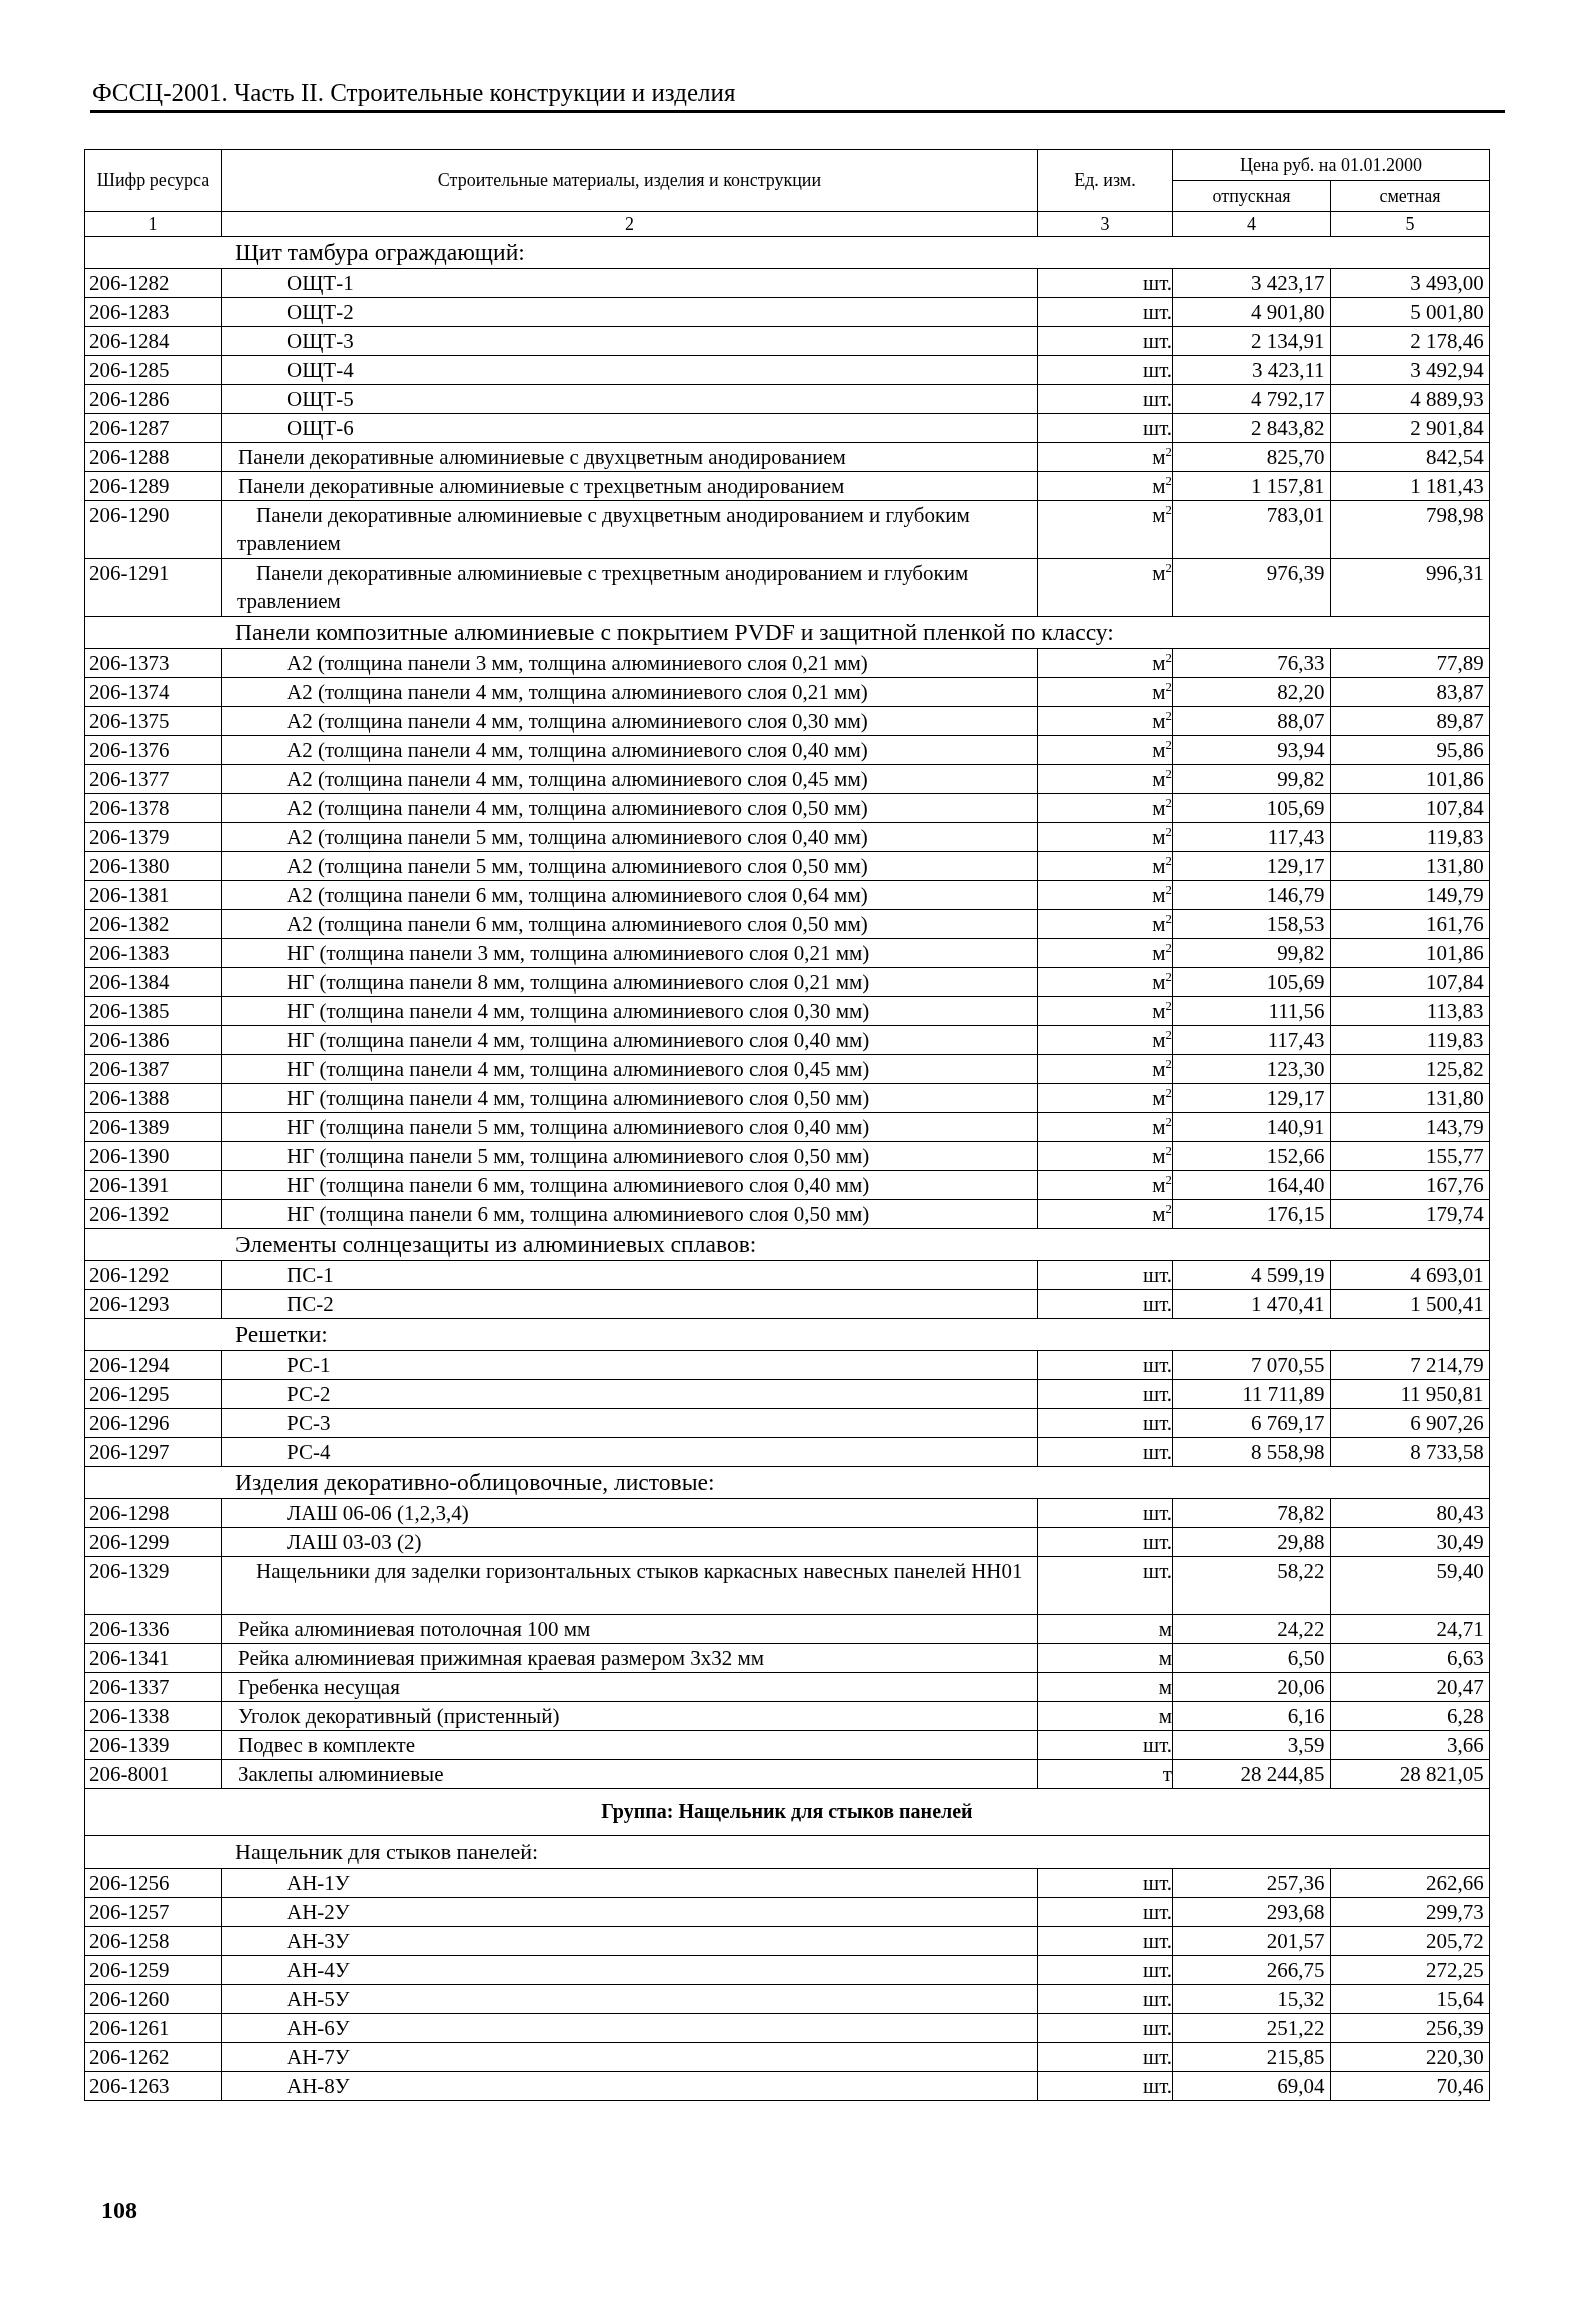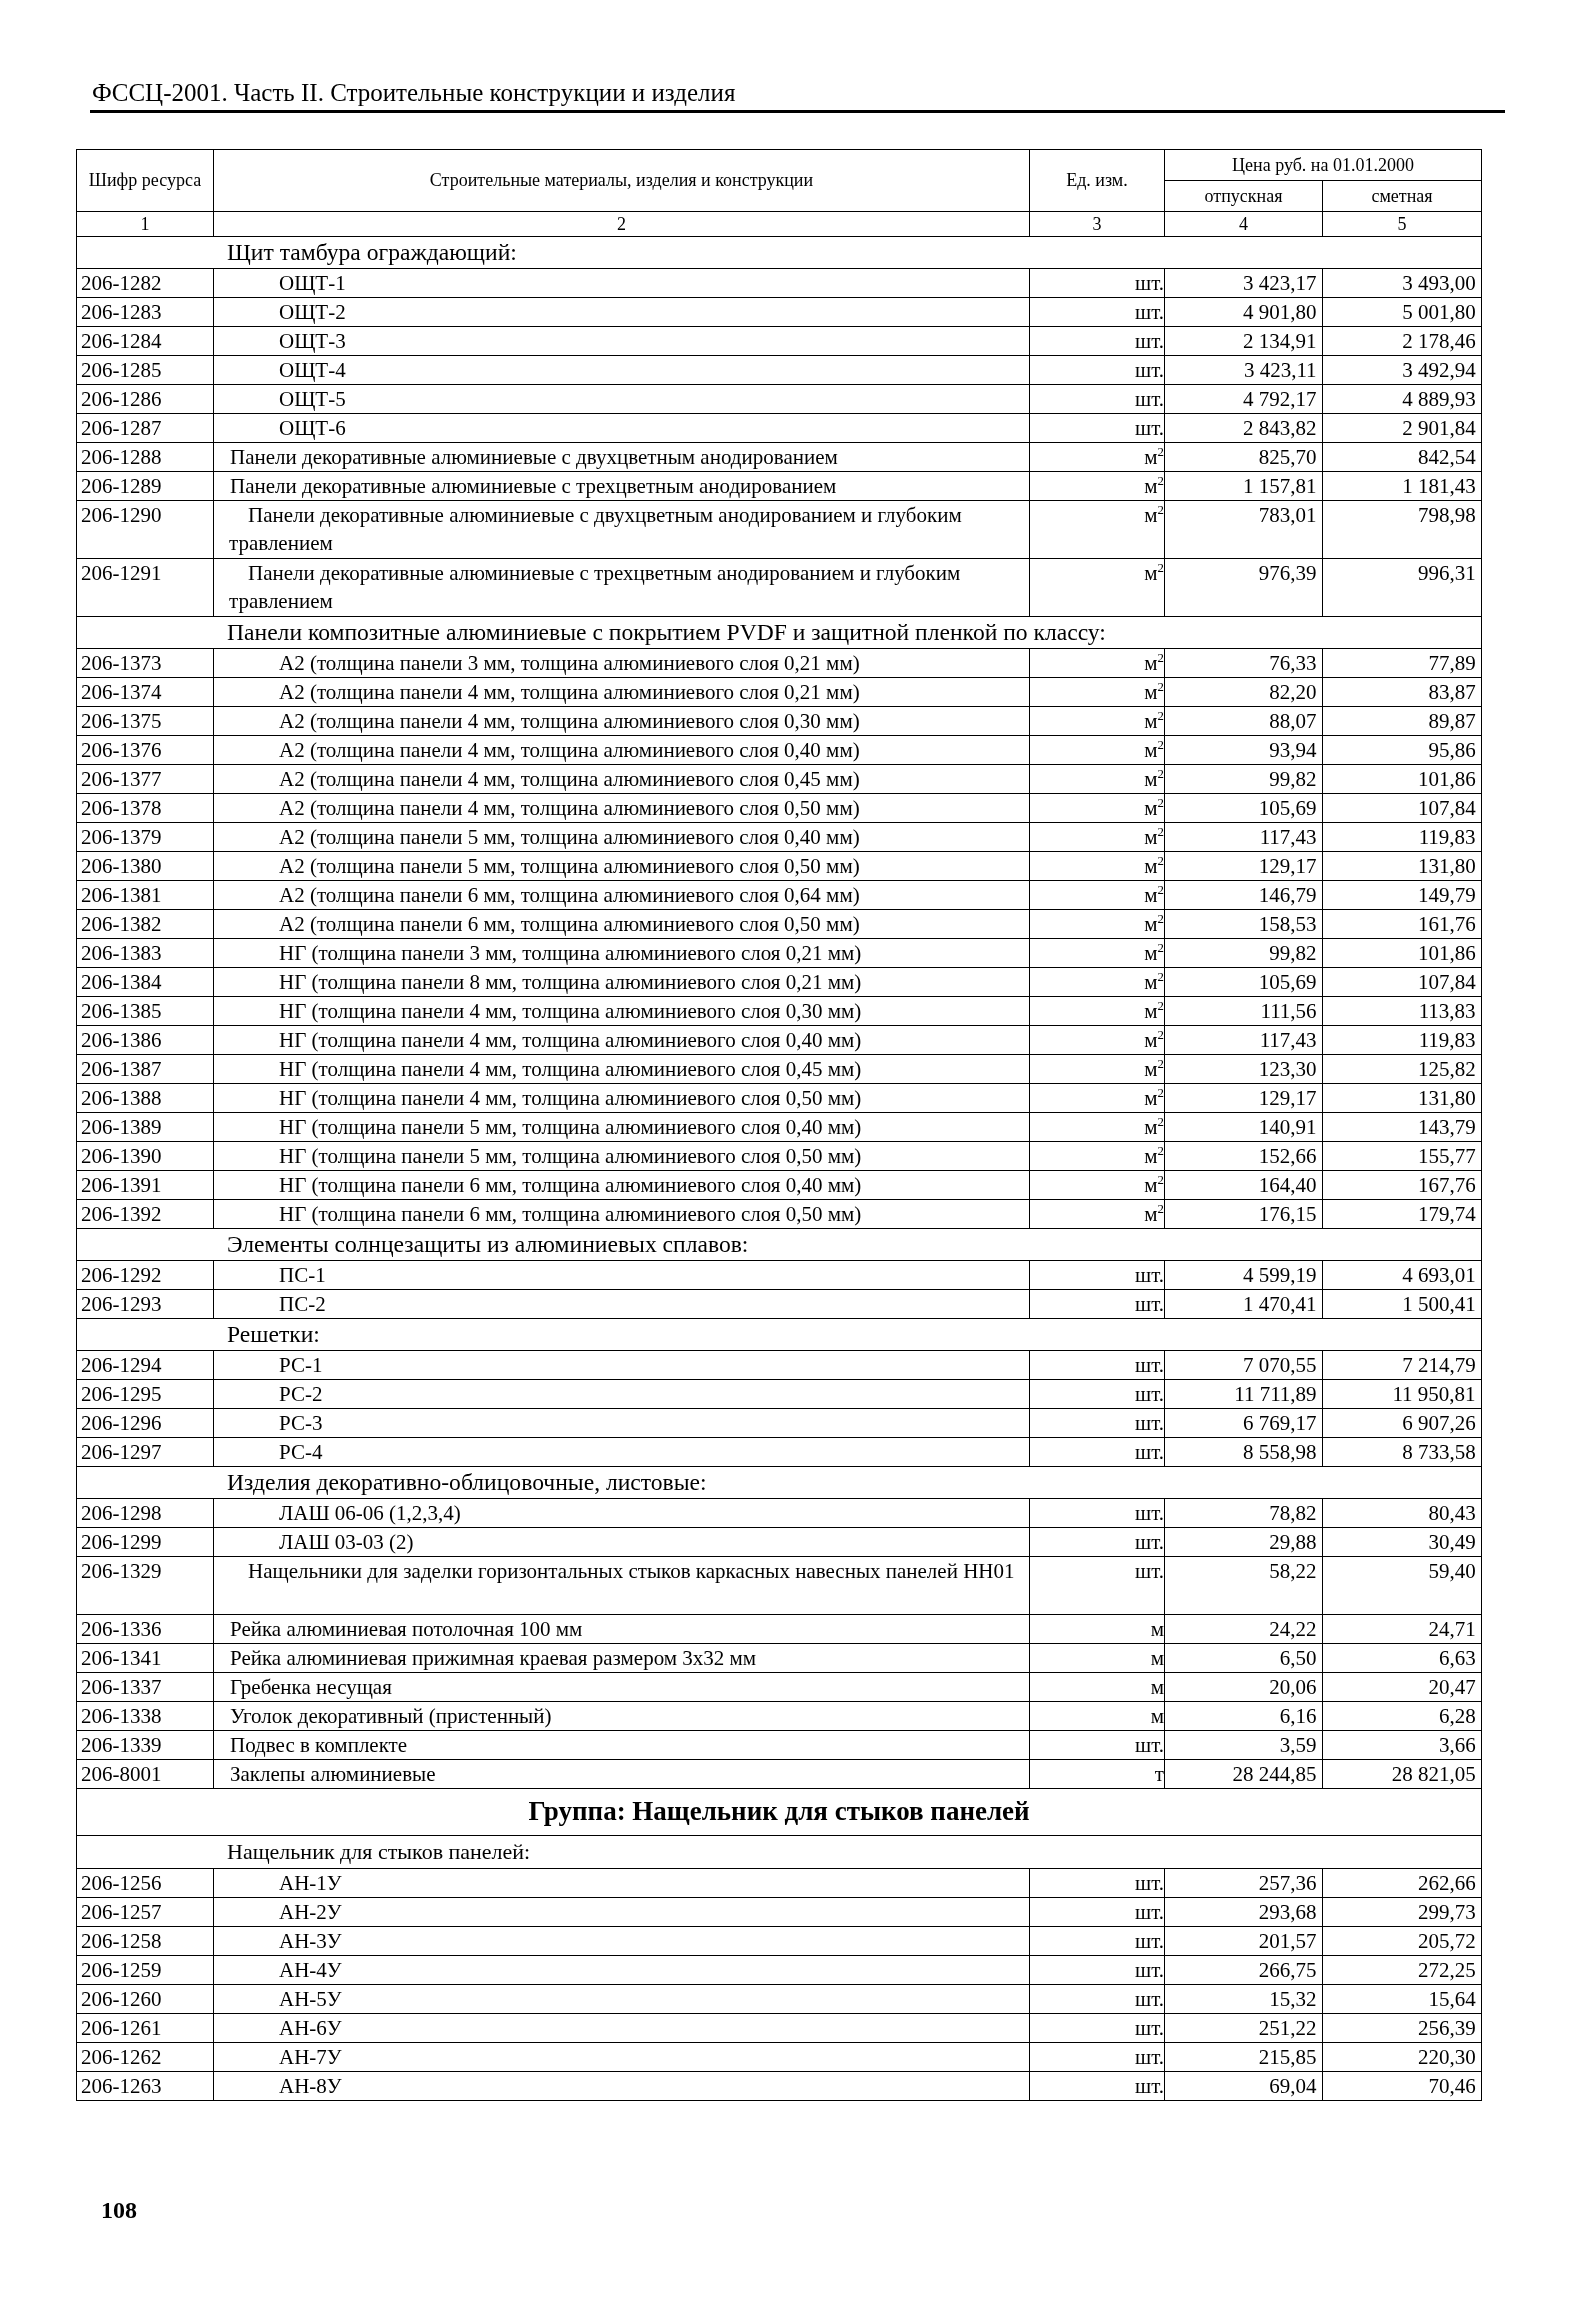--- a/index.html
+++ b/index.html
@@ -2,21 +2,21 @@
 <html style="font-size:10.8px"><head>
 <meta charset="utf-8">
 <style>
   html, body { margin: 0; padding: 0; background: #ffffff; }
   body { width: 1591px; height: 2307px; position: relative; overflow: hidden;
          font-family: "Liberation Serif", "DejaVu Serif", serif; color: #000; }
   .page-header { position: absolute; left: 92px; top: 79px; font-size: 25px; line-height: 27px; white-space: nowrap; }
   .header-rule { position: absolute; left: 90px; top: 110px; width: 1415px; height: 2.7px; background: #000; }
   .page-number { position: absolute; left: 101px; top: 2197px; font-size: 24px; line-height: 27px; font-weight: bold; }
 
-  table.price { position: absolute; left: 76px; top: 149px; width: 1406px;
+  table.price { position: absolute; left: 84px; top: 149px; width: 1406px;
                 border-collapse: collapse; table-layout: fixed; }
   table.price td, table.price th { border: 1.3px solid #000; padding: 0; font-weight: normal; }
   col.c1 { width: 137px; } col.c2 { width: 816px; } col.c3 { width: 135px; }
   col.c4 { width: 158px; } col.c5 { width: 159px; }
 
   th.h { font-size: 18px; line-height: 21px; text-align: center; vertical-align: middle; }
   tr.hdr1 th { height: 30px; }
   tr.hdr2 th { height: 30px; }
   tr.nums td { height: 23.6px; font-size: 18px; line-height: 20px; text-align: center; }
 
@@ -24,21 +24,21 @@
   tr.item.tall td { height: 57px; }
   td.code { padding-left: 4px !important; white-space: nowrap; }
   td.desc { white-space: normal; }
   td.desc.short { padding-left: 65px !important; }
   td.desc.long  { padding-left: 16px !important; margin-left: 47px; }
   td.desc.wrap  { padding-left: 15px !important; text-indent: 19px; }
   td.unit { text-align: right; }
   td.num  { text-align: right; padding-right: 5.4px !important; white-space: nowrap; }
 
   tr.section td { height: 31px; font-size: 23.6px; line-height: 31px; padding-left: 150px !important; vertical-align: middle; }
-  tr.group td { height: 46px; font-size: 27px; font-weight: bold; text-align: center; vertical-align: middle; }
+  tr.group td { height: 46px; font-size: 20px; font-weight: bold; text-align: center; vertical-align: middle; }
   tr.subsection td { height: 32px; font-size: 22px; line-height: 32px; padding-left: 150px !important; }
   sup { font-size: 12.8px; line-height: 0; vertical-align: super; }
 </style>
 </head>
 <body>
 
 <div class="page-header">ФССЦ-2001. Часть II. Строительные конструкции и изделия</div>
 <div class="header-rule"></div>
 
 <table class="price">

